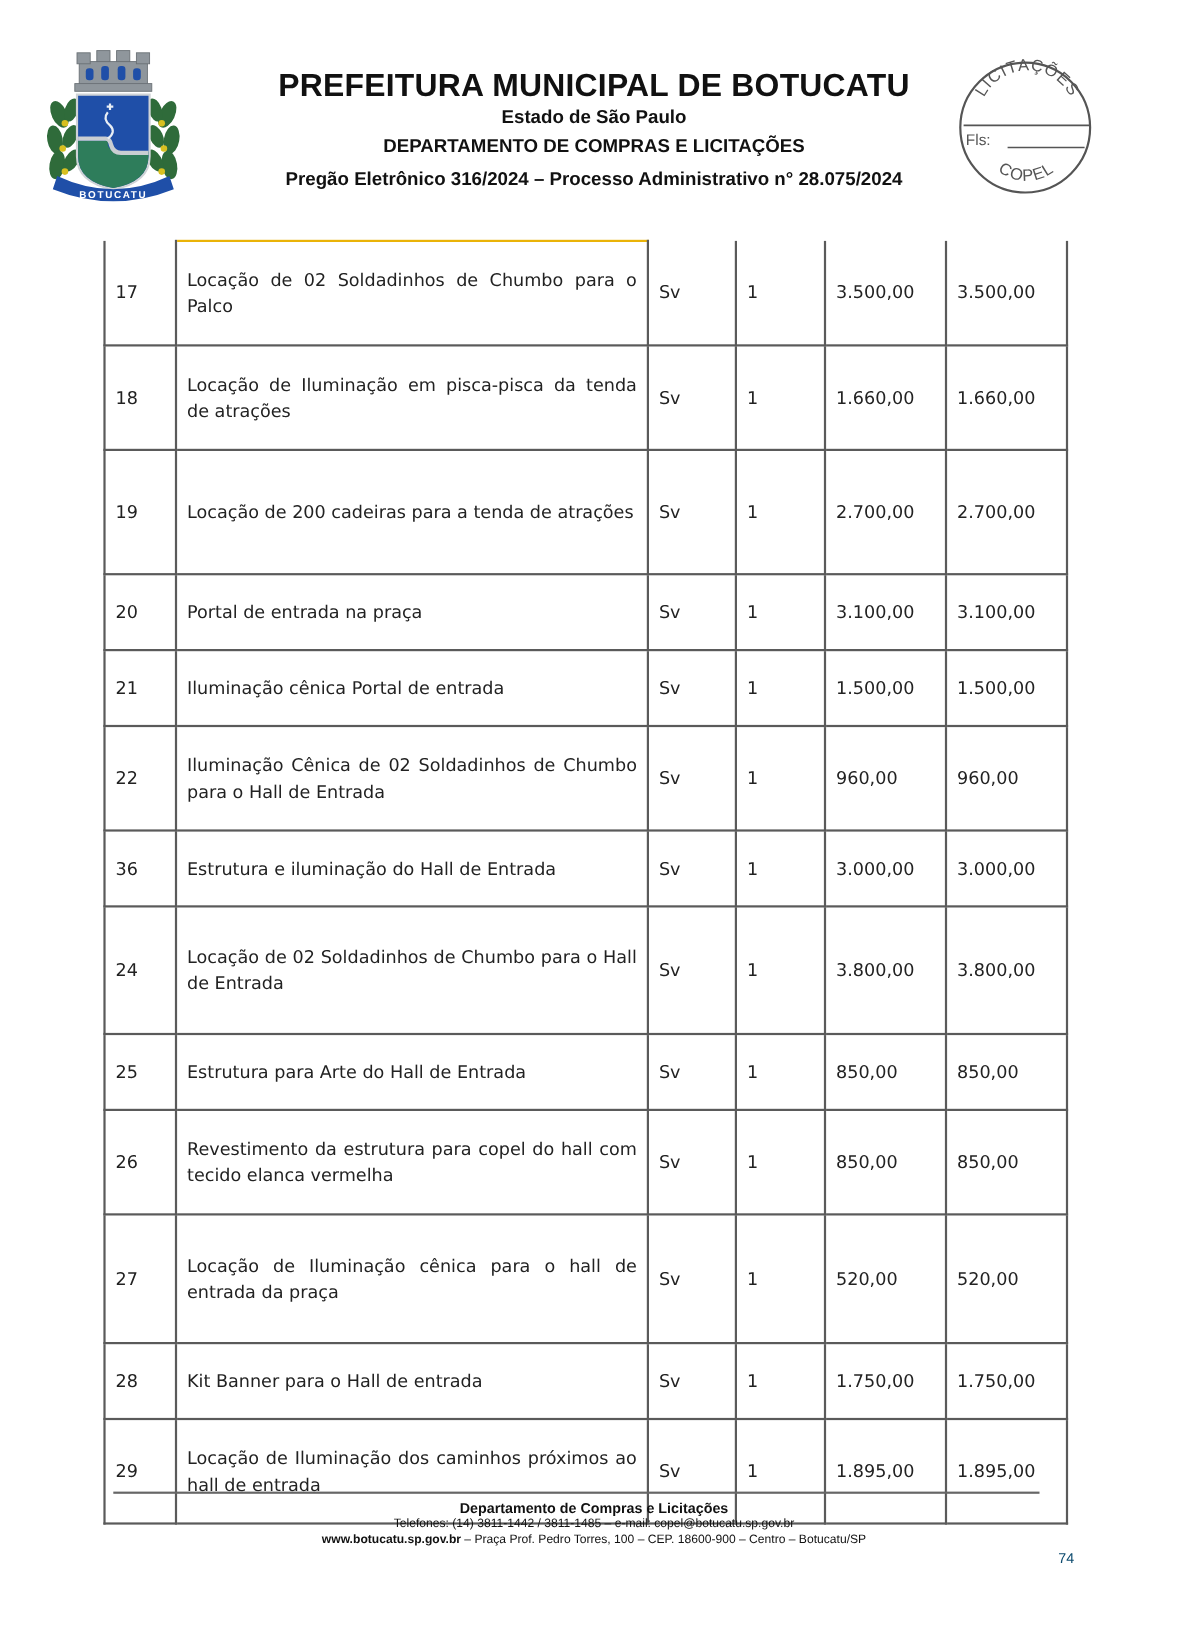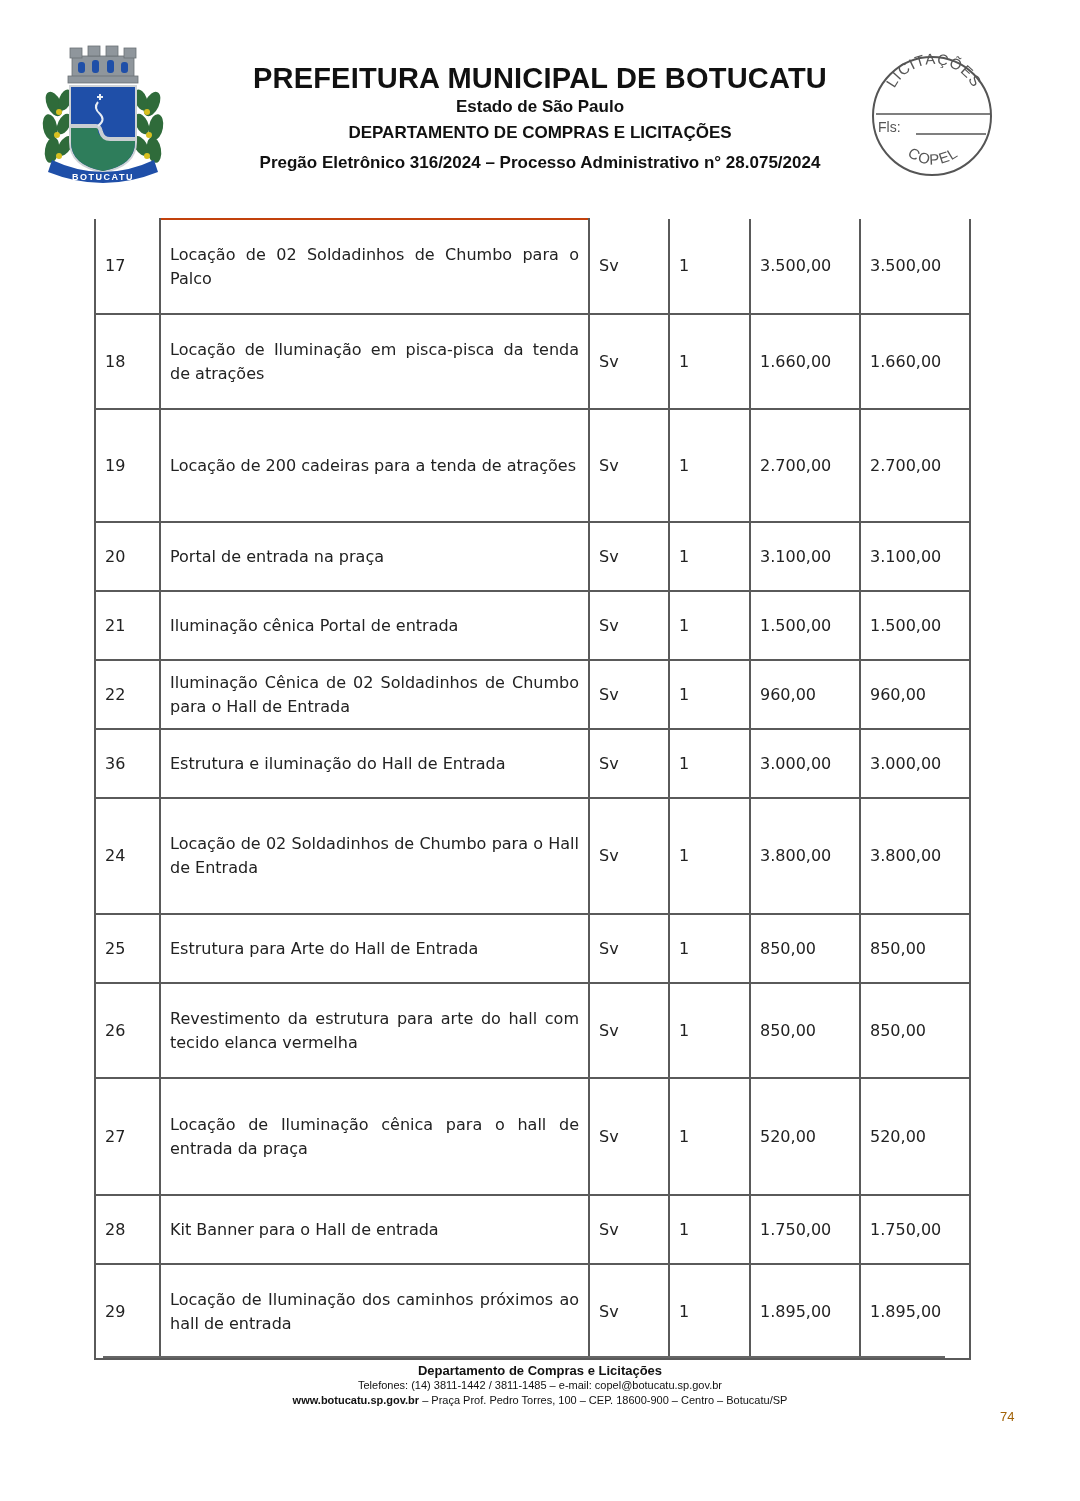--- a/index.html
+++ b/index.html
@@ -11,36 +11,36 @@
   .titles { position: absolute; left: 230px; top: 60px; width: 620px; text-align: center; }
   .t-main { font-weight: bold; font-size: 29px; letter-spacing: 0.2px; line-height: 36px; }
   .t-state { font-weight: bold; font-size: 17px; line-height: 22px; }
   .t-dept { font-weight: bold; font-size: 17px; line-height: 30px; }
   .t-proc { font-weight: bold; font-size: 17px; line-height: 30px; }
 
   .tbl-wrap { position: absolute; left: 94px; top: 218px; width: 875px; }
   table { border-collapse: collapse; width: 875px; table-layout: fixed; font-family: "DejaVu Sans", sans-serif; font-size: 16px; color: #222; padding-left: 28px; }
   td { border: 2px solid #5a5a5a; padding: 0 9px; vertical-align: middle; line-height: 24px; }
   tr:first-child td { border-top: none; }
-  tr:first-child td.c-desc { border-top: 2px solid #c2410c; }
+  tr:first-child td.c-desc { border-top: 2px solid #eab308; }
   td.c-desc { text-align: justify; text-align-last: left; }
   col.w-num { width: 65px; }
   col.w-desc { width: 429px; }
   col.w-unit { width: 80px; }
   col.w-qty { width: 81px; }
   col.w-unitp { width: 110px; }
   col.w-total { width: 110px; }
 
   .footer { position: absolute; left: 0; top: 1350px; width: 1080px; }
   .f-rule { position: absolute; left: 103px; top: 6px; width: 842px; height: 0; border-top: 2px solid #666; }
   .f-text { position: absolute; left: 0; top: 13px; width: 1080px; text-align: center; font-family: "Liberation Sans", sans-serif; color: #111; }
   .f-dept { font-weight: bold; font-size: 13px; line-height: 15px; }
   .f-line { font-size: 11px; line-height: 15px; }
   .f-line b { font-weight: bold; }
-  .page-num { position: absolute; left: 1000px; top: 1409px; font-size: 13px; font-family: "Liberation Sans", sans-serif; color: #a16207; }
+  .page-num { position: absolute; left: 962px; top: 1409px; font-size: 13px; font-family: "Liberation Sans", sans-serif; color: #0c4a6e; }
 </style>
 </head>
 <body>
 
 <div class="header">
 
   <svg class="crest" viewBox="0 0 130 145">
 
     <g fill="#2f6b3a">
       <ellipse cx="16" cy="62" rx="7" ry="13" transform="rotate(-25 16 62)"></ellipse>
@@ -160,21 +160,21 @@
         <td>3.100,00</td>
       </tr>
       <tr style="height:69px">
         <td>21</td>
         <td class="c-desc">Iluminação cênica Portal de entrada</td>
         <td>Sv</td>
         <td>1</td>
         <td>1.500,00</td>
         <td>1.500,00</td>
       </tr>
-      <tr style="height:69px">
+      <tr style="height:95px">
         <td>22</td>
         <td class="c-desc">Iluminação Cênica de 02 Soldadinhos de Chumbo para o Hall de Entrada</td>
         <td>Sv</td>
         <td>1</td>
         <td>960,00</td>
         <td>960,00</td>
       </tr>
       <tr style="height:69px">
         <td>36</td>
         <td class="c-desc">Estrutura e iluminação do Hall de Entrada</td>
@@ -194,21 +194,21 @@
       <tr style="height:69px">
         <td>25</td>
         <td class="c-desc">Estrutura para Arte do Hall de Entrada</td>
         <td>Sv</td>
         <td>1</td>
         <td>850,00</td>
         <td>850,00</td>
       </tr>
       <tr style="height:95px">
         <td>26</td>
-        <td class="c-desc">Revestimento da estrutura para arte do hall com tecido elanca vermelha</td>
+        <td class="c-desc">Revestimento da estrutura para copel do hall com tecido elanca vermelha</td>
         <td>Sv</td>
         <td>1</td>
         <td>850,00</td>
         <td>850,00</td>
       </tr>
       <tr style="height:117px">
         <td>27</td>
         <td class="c-desc">Locação de Iluminação cênica para o hall de entrada da praça</td>
         <td>Sv</td>
         <td>1</td>

